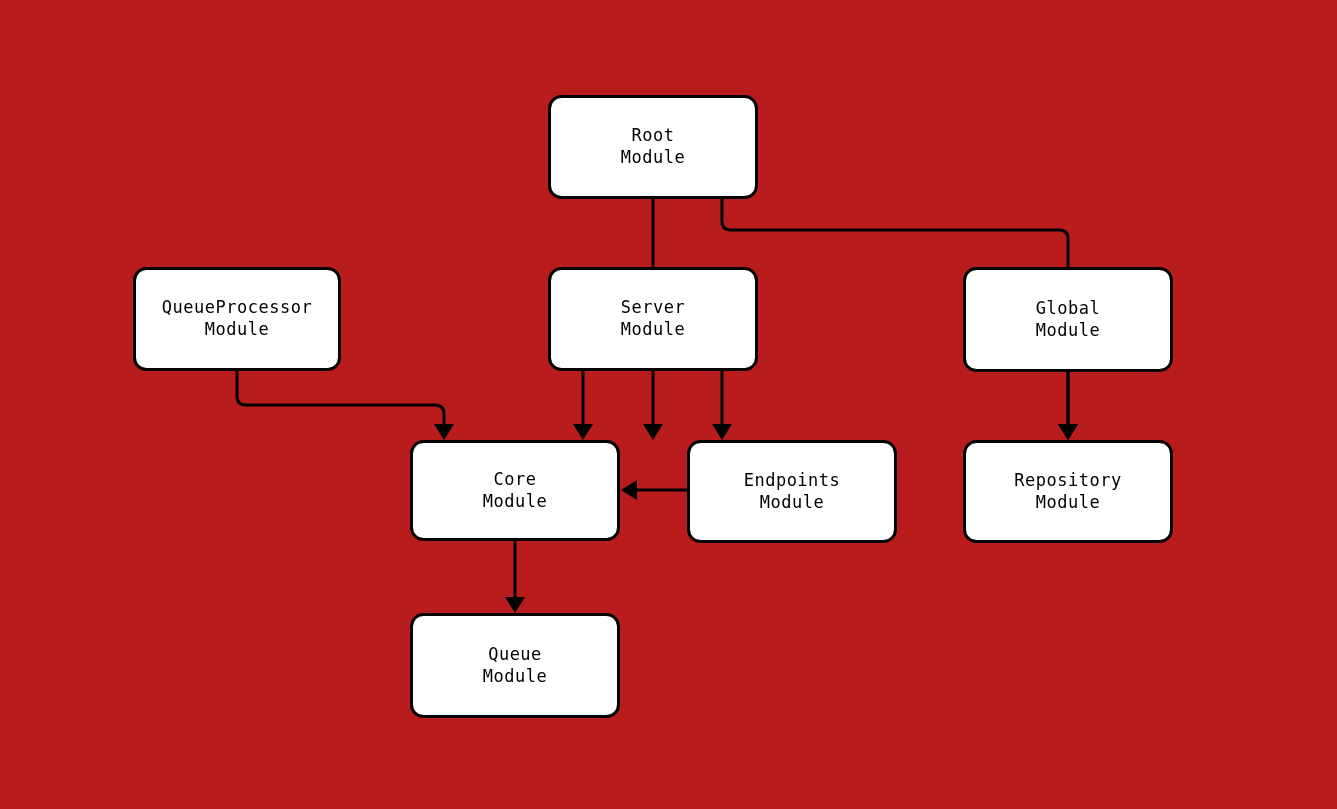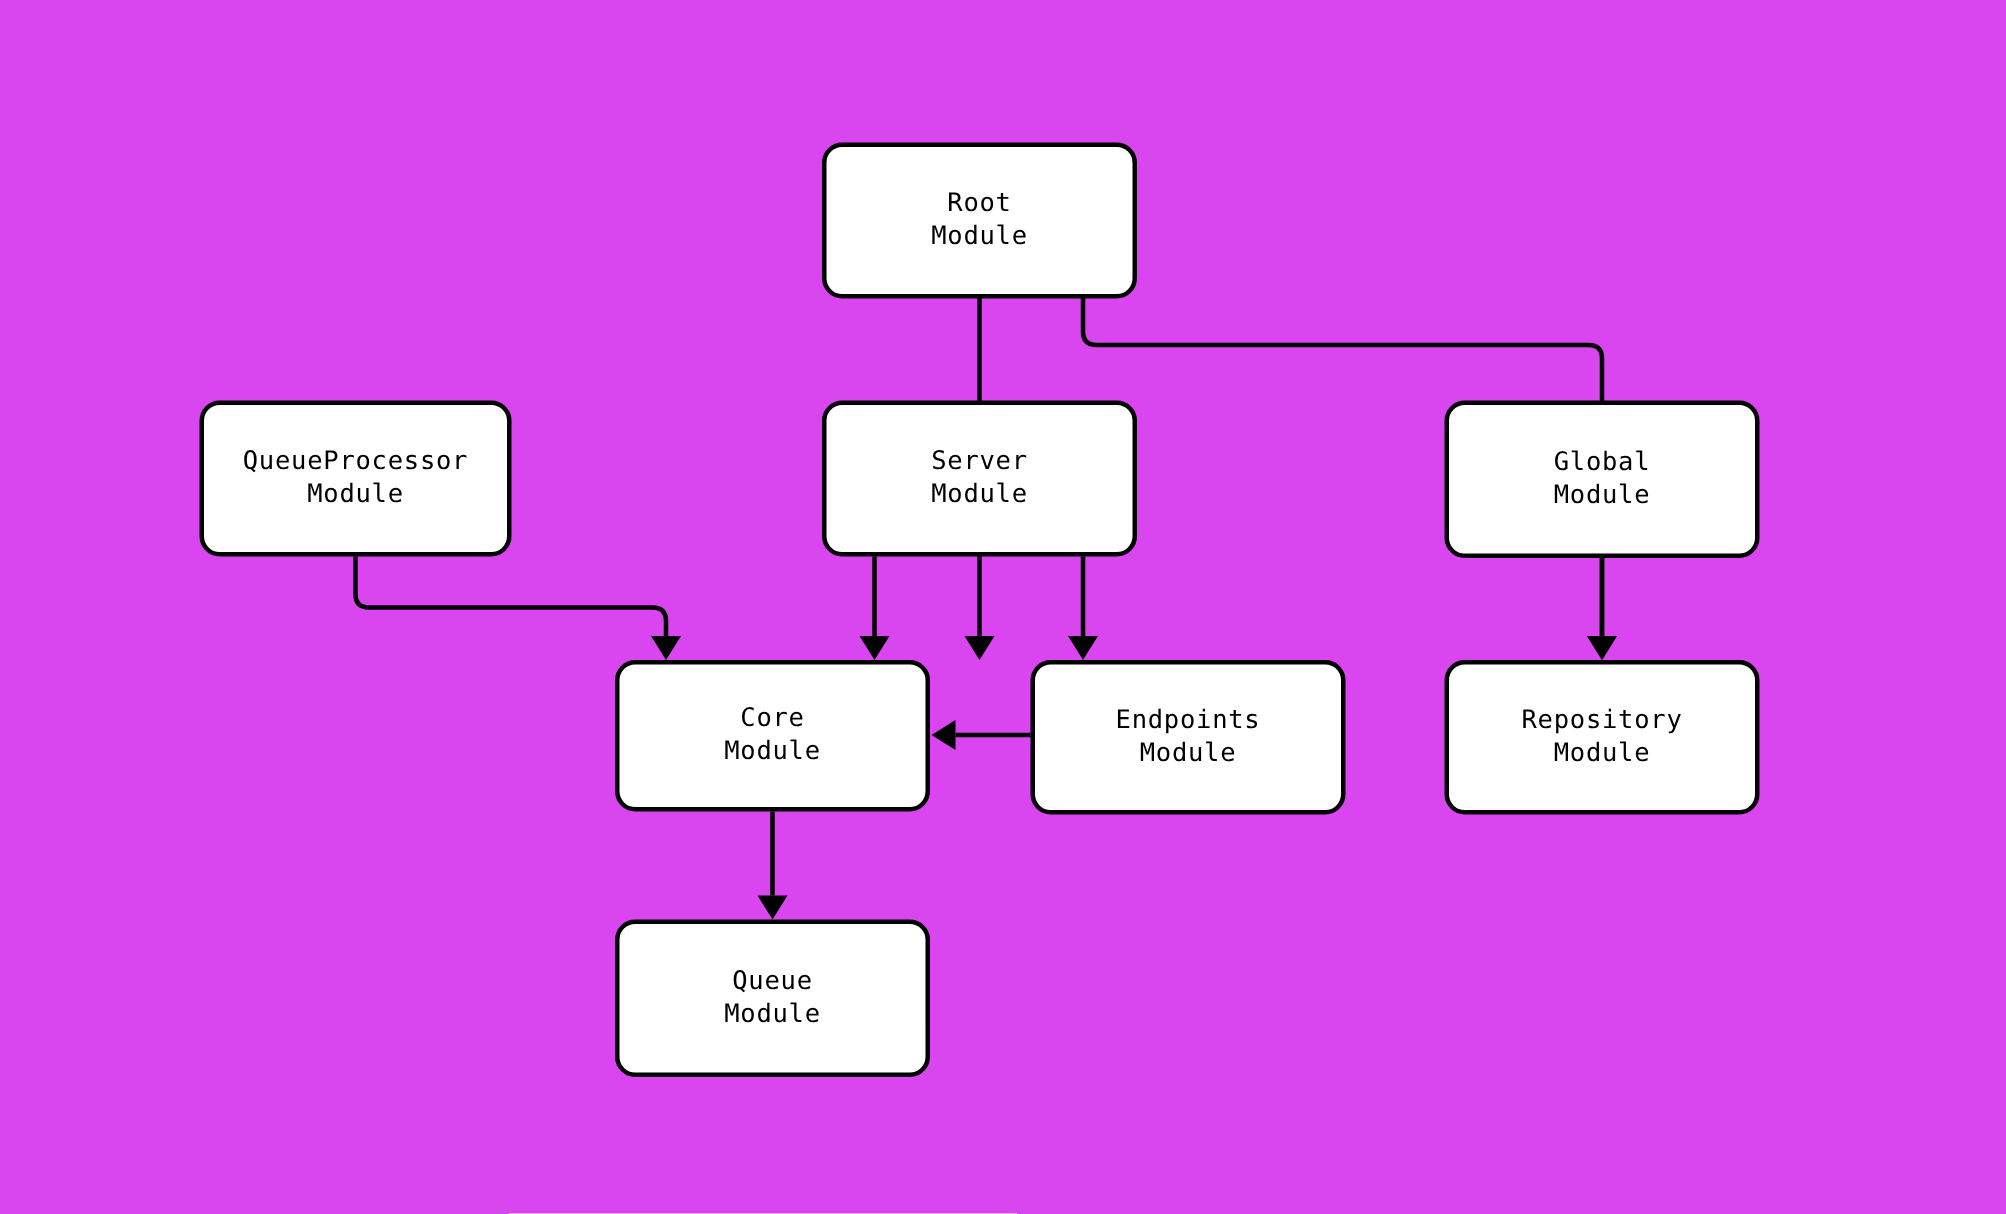--- a/index.html
+++ b/index.html
@@ -11,21 +11,21 @@
   body {
     width: 1337px;
     height: 809px;
     overflow: hidden;
     font-family: "DejaVu Sans Mono", "Liberation Mono", monospace;
   }
   #diagram-root {
     position: relative;
     width: 1337px;
     height: 809px;
-    background: #d946ef;
+    background: #b91c1c;
   }
   #diagram-svg {
     position: absolute;
     inset: 0;
     width: 1337px;
     height: 809px;
     display: block;
   }
   .node-rect {
     fill: #ffffff;

